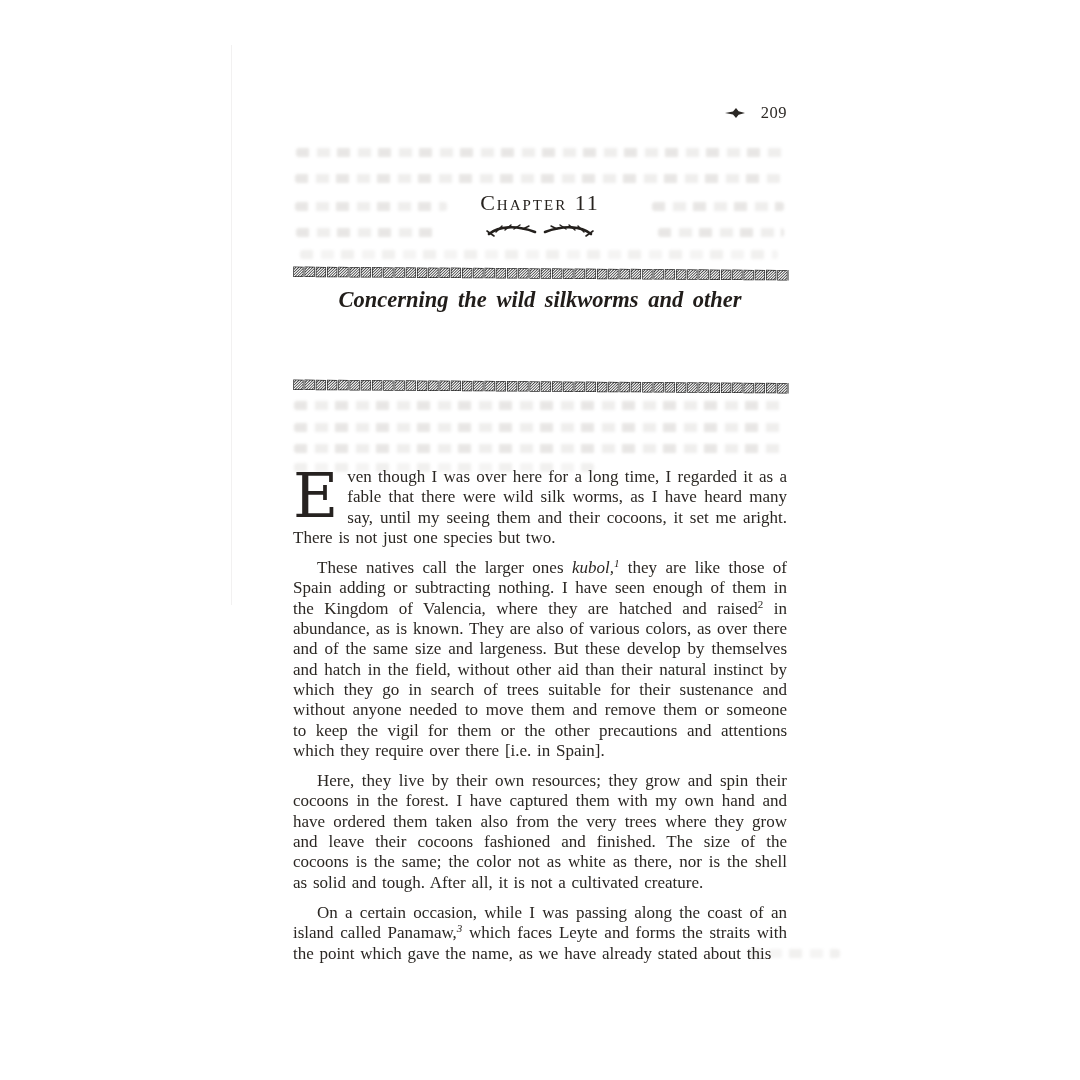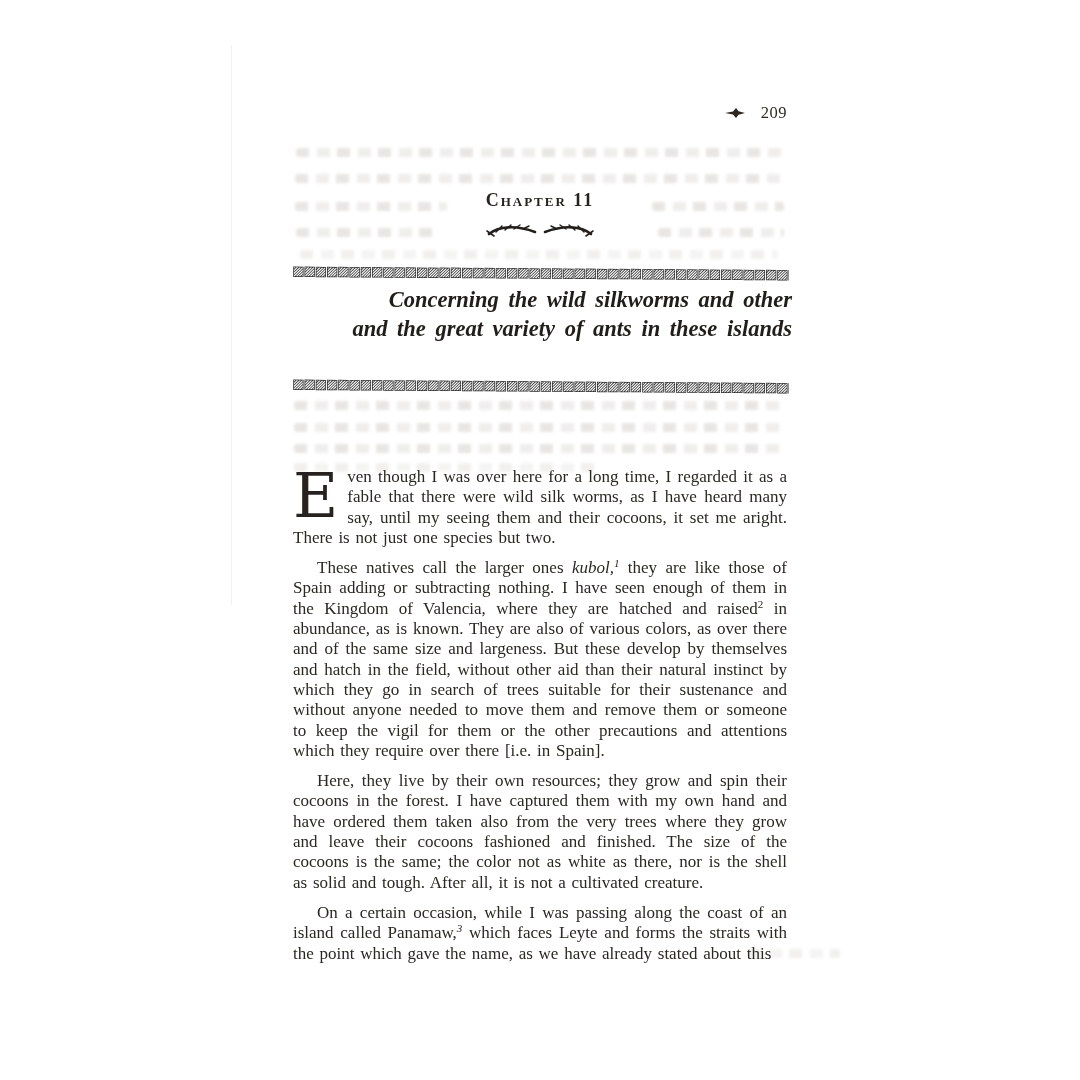--- a/index.html
+++ b/index.html
@@ -44,22 +44,22 @@
     letter-spacing: 0.5px;
     color: #2e2a26;
   }
   .fleuron { display: inline-block; vertical-align: -1px; margin-right: 10px; }
 
   .chapter-heading {
     position: absolute;
     top: 190px; left: 293px; width: 494px;
     text-align: center;
     font-variant: small-caps;
-    font-weight: 700;
-    font-size: 18px;
+    font-weight: 400;
+    font-size: 22px;
     letter-spacing: 2px;
     color: #26221e;
   }
 
   .chapter-ornament {
     position: absolute;
     top: 221px; left: 293px; width: 494px;
     text-align: center;
   }
 
@@ -74,21 +74,21 @@
     letter-spacing: -1.5px;
     color: #2b2b2b;
     transform: rotate(0.4deg);
   }
   .ornate-bar.bar-top { top: 265px; }
   .ornate-bar.bar-bottom { top: 378px; }
 
   .title-block {
     position: absolute;
     top: 286px; left: 288px; width: 504px;
-    text-align: right;
+    text-align: center;
     font-weight: bold;
     font-style: italic;
     font-size: 22.5px;
     line-height: 28.5px;
     word-spacing: 4px;
     color: #211d1a;
   }
 
   .body-text {
     position: absolute;
@@ -166,21 +166,20 @@
         <path d="M38 8 L44 5" stroke-width="1.4"></path>
         <path d="M2 10 L9 15" stroke-width="1.6"></path>
       </g>
     </svg>
   </div>
 
   <div class="ornate-bar bar-top">▨▨▨▨▨▨▨▨▨▨▨▨▨▨▨▨▨▨▨▨▨▨▨▨▨▨▨▨▨▨▨▨▨▨▨▨▨▨▨▨▨▨▨▨▨▨</div>
 
   <div class="title-block">
       <div>Concerning the wild silkworms and other</div>
-      <div>and the great variety of ants in these islands</div>
     </div>
 
   <div class="ornate-bar bar-bottom">▨▨▨▨▨▨▨▨▨▨▨▨▨▨▨▨▨▨▨▨▨▨▨▨▨▨▨▨▨▨▨▨▨▨▨▨▨▨▨▨▨▨▨▨▨▨</div>
 
   <div class="body-text">
       <p class="has-dropcap"><span class="dropcap">E</span><span>ven though I was over here for a long time, I regarded it as a fable that there were wild silk worms, as I have heard many say, until my seeing them and their cocoons, it set me aright.  There is not just one species but two.</span></p>
       <p><span>These natives call the larger ones </span><span style="font-style: italic;">kubol,</span><sup style="font-style: italic;">1</sup><span> they are like those of Spain adding or subtracting nothing. I have seen enough of them in the Kingdom of Valencia, where they are hatched and raised</span><sup>2</sup><span> in abundance, as is known. They are also of various colors, as over there and of the same size and largeness.  But these develop by themselves and hatch in the field, without other aid than their natural instinct by which they go in search of trees suitable for their sustenance and without anyone needed to move them and remove them or someone to keep the vigil for them or the other precautions and attentions which they require over there [i.e. in Spain].</span></p>
       <p><span>Here, they live by their own resources; they grow and spin their cocoons in the forest.  I have captured them with my own hand and have ordered them taken also from the very trees where they grow and leave their cocoons fashioned and finished.  The size of the cocoons is the same; the color not as white as there, nor is the shell as solid and tough.  After all, it is not a cultivated creature.</span></p>
       <p><span>On a certain occasion, while I was passing along the coast of an island called </span><span style="">Panamaw,</span><sup style="font-style: italic;">3</sup><span> which faces </span><span style="">Leyte</span><span> and forms the straits with the point which gave the name, as we have already stated about this</span></p>
     </div>

